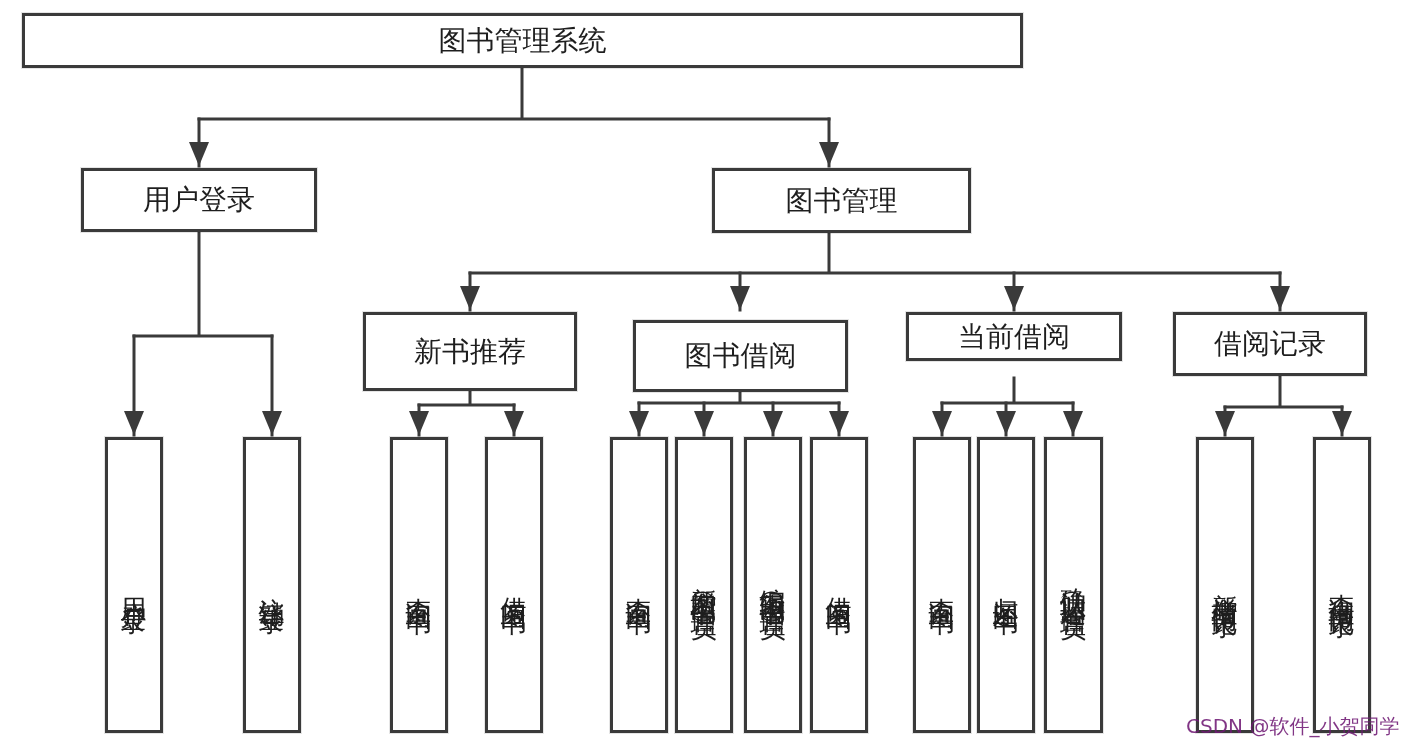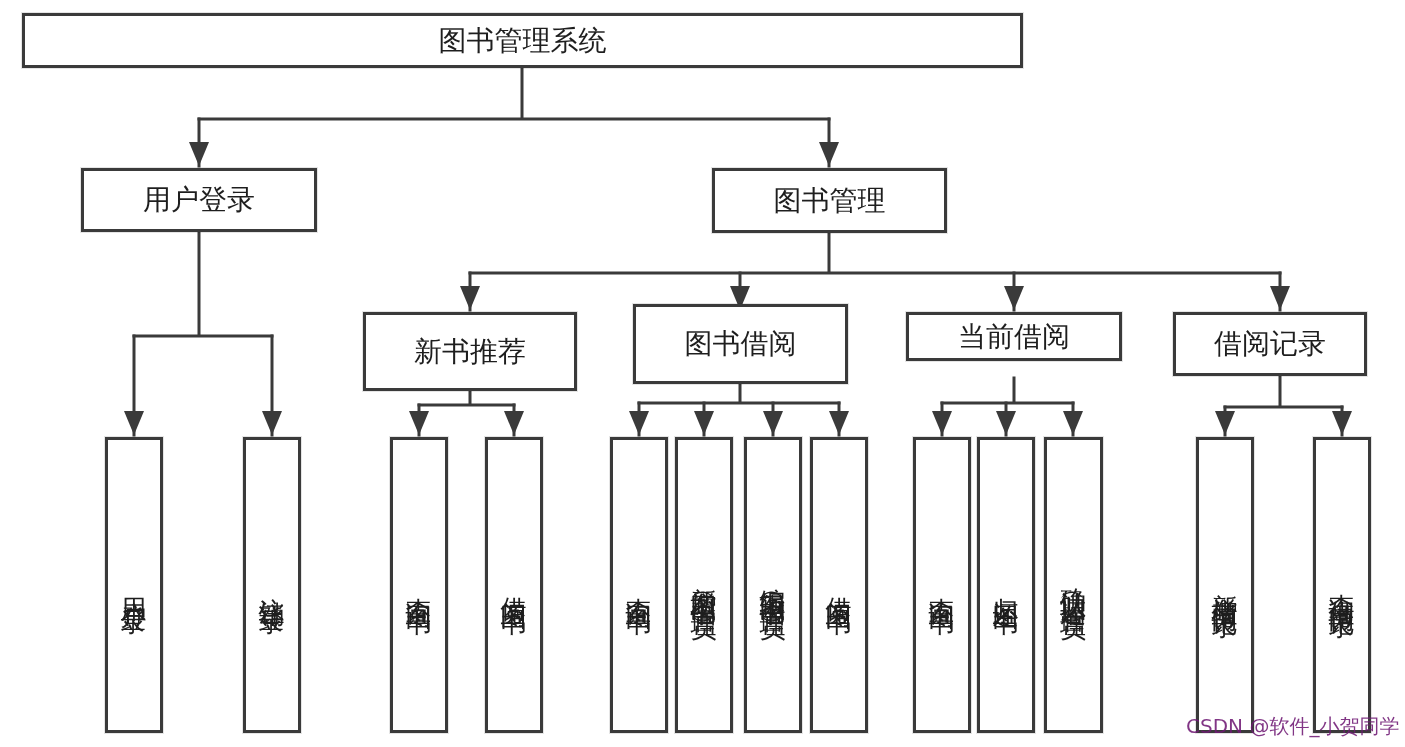--- a/index.html
+++ b/index.html
@@ -101,28 +101,28 @@
     </g>
   </svg>
 
   <div class="node h" style="left:22px;top:13px;width:1001px;height:55px">
     <span class="lbl">图书管理系统</span>
   </div>
 
   <div class="node h" style="left:81px;top:168px;width:236px;height:64px">
     <span class="lbl">用户登录</span>
   </div>
-  <div class="node h" style="left:712px;top:168px;width:235px;height:65px">
+  <div class="node h" style="left:712px;top:168px;width:259px;height:65px">
     <span class="lbl">图书管理</span>
   </div>
 
   <div class="node h" style="left:363px;top:312px;width:214px;height:79px">
     <span class="lbl">新书推荐</span>
   </div>
-  <div class="node h" style="left:633px;top:304px;width:215px;height:80px">
+  <div class="node h" style="left:633px;top:320px;width:215px;height:72px">
     <span class="lbl">图书借阅</span>
   </div>
   <div class="node h" style="left:906px;top:312px;width:216px;height:49px">
     <span class="lbl">当前借阅</span>
   </div>
   <div class="node h" style="left:1173px;top:312px;width:194px;height:64px">
     <span class="lbl">借阅记录</span>
   </div>
 
   <div class="node leaf" style="left:105px;top:437px;width:58px;height:296px">

